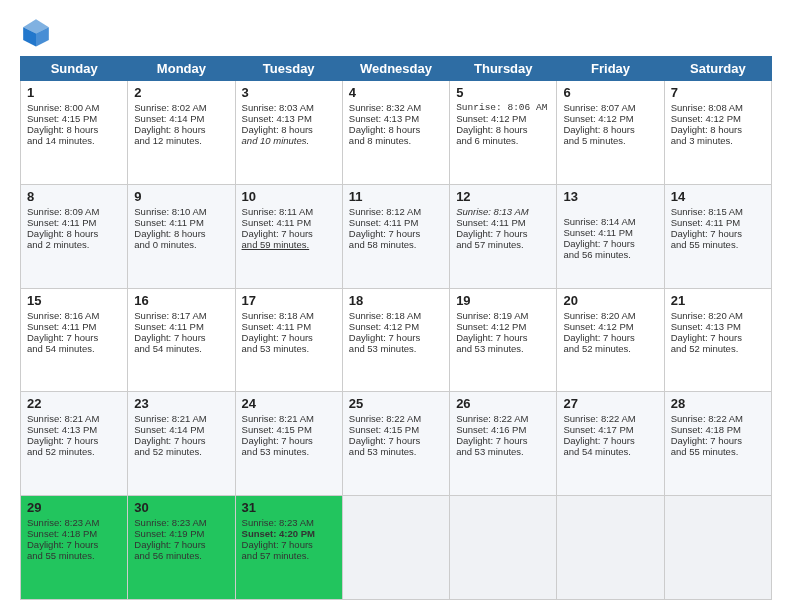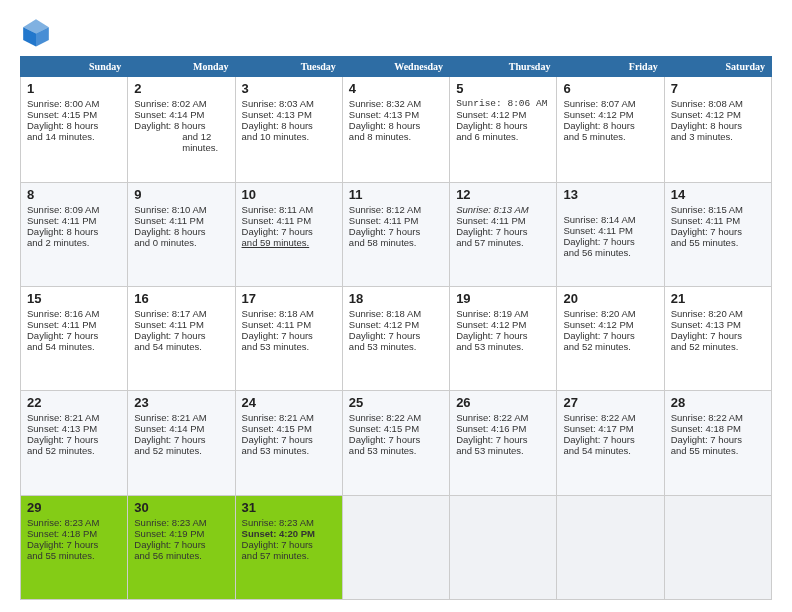--- a/index.html
+++ b/index.html
@@ -57,40 +57,39 @@
     }
     .calendar {
       flex: 1;
       border-collapse: collapse;
       width: 100%;
       table-layout: fixed;
     }
     .calendar th {
       background-color: #2e6da4;
       color: #fff;
-      text-align: right;
+      text-align: center;
       padding: 4px 6px;
-      font-size: 10px;
+      font-size: 13px;
       border: 1px solid #2e6da4;
-      font-family: Liberation Serif, serif;
     }
     .calendar td {
       vertical-align: top;
       padding: 4px 6px;
       font-size: 9.5px;
       border: 1px solid #ccc;
       color: #333;
       background: #fff;
       height: 80px;
     }
     .calendar tr:nth-child(even) td {
       background: #f5f7fa;
     }
     .calendar tr:last-child td {
-      background: #84cc16;
+      background: #22c55e;
     }
     .day-num {
       font-size: 13px;
       font-weight: bold;
       color: #222;
       display: block;
       margin-bottom: 2px;
     }
     .empty-cell {
       background: #f0f2f5 !important;
@@ -138,28 +137,28 @@
             <span style="display: block;">Sunrise: 8:00 AM</span>
             <span style="display: block;">Sunset: 4:15 PM</span>
             <span style="display: block;">Daylight: 8 hours</span>
             <span style="display: block;">and 14 minutes.</span>
           </td>
           <td>
             <span class="day-num">2</span>
             <span style="display: block;">Sunrise: 8:02 AM</span>
             <span style="display: block;">Sunset: 4:14 PM</span>
             <span style="display: block;">Daylight: 8 hours</span>
-            <span style="display: block; margin-left: 48px;">and 12 minutes.</span>
+            <span style="display: block;">and 12 minutes.</span>
           </td>
           <td>
             <span class="day-num">3</span>
             <span style="display: block;">Sunrise: 8:03 AM</span>
             <span style="display: block;">Sunset: 4:13 PM</span>
             <span style="display: block;">Daylight: 8 hours</span>
-            <span style="display: block;">and 10 minutes.</span>
+            <span style="display: block; font-style: italic;">and 10 minutes.</span>
           </td>
           <td>
             <span class="day-num">4</span>
             <span style="display: block;">Sunrise: 8:32 AM</span>
             <span style="display: block;">Sunset: 4:13 PM</span>
             <span style="display: block;">Daylight: 8 hours</span>
             <span style="display: block;">and 8 minutes.</span>
           </td>
           <td>
             <span class="day-num">5</span>

